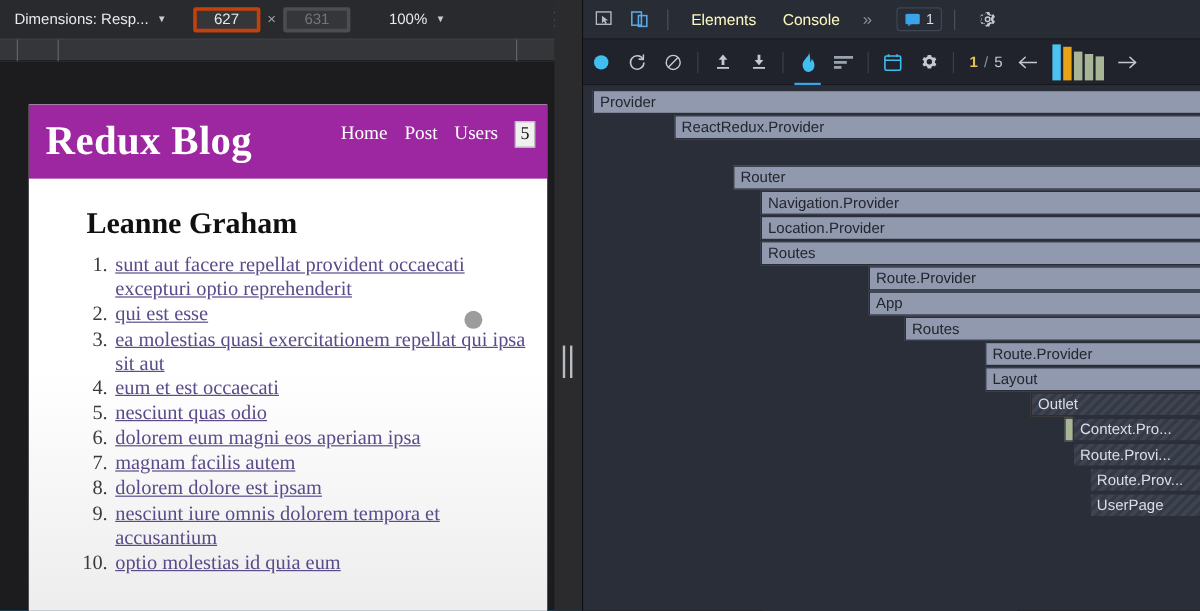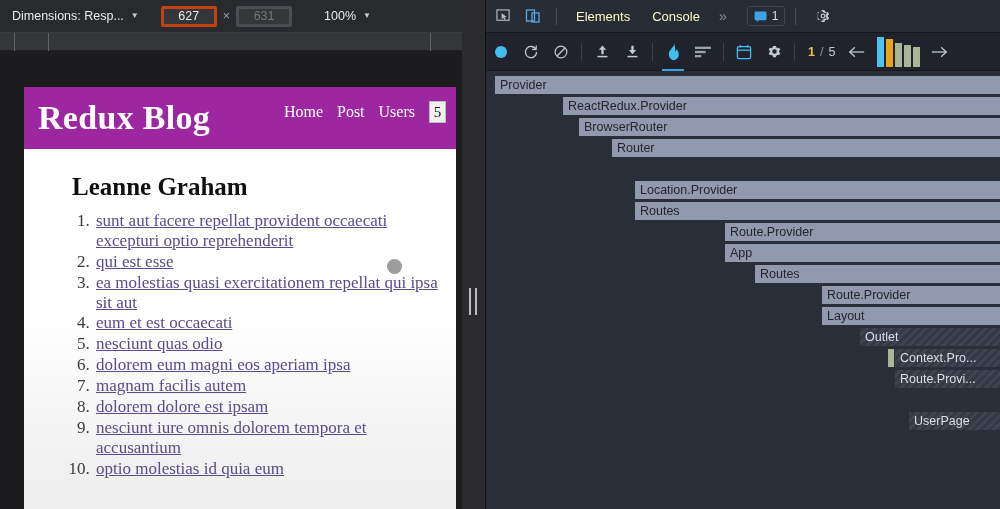--- a/index.html
+++ b/index.html
@@ -443,28 +443,28 @@
         <div class="fl-row" style="top: 4px; left: 0px; width: 515px;">
           <div class="fl-bar normal" style="position: absolute; left: 8px; width: 507px;">
             <span class="lbl">Provider</span>
           </div>
         </div>
         <div class="fl-row" style="top: 25px; left: 0px; width: 515px;">
           <div class="fl-bar normal" style="position: absolute; left: 76px; width: 439px;">
             <span class="lbl">ReactRedux.Provider</span>
           </div>
         </div>
-        <div class="fl-row" style="top: 46px; left: 0px; width: 515px;">
-          <div class="fl-bar normal" style="position: absolute; left: 92px; width: 423px;">
-            <span class="lbl">BrowserRouter</span>
-          </div>
-        </div>
         <div class="fl-row" style="top: 67px; left: 0px; width: 515px;">
           <div class="fl-bar normal" style="position: absolute; left: 125px; width: 390px;">
             <span class="lbl">Router</span>
+          </div>
+        </div>
+        <div class="fl-row" style="top: 88px; left: 0px; width: 515px;">
+          <div class="fl-bar normal" style="position: absolute; left: 148px; width: 367px;">
+            <span class="lbl">Navigation.Provider</span>
           </div>
         </div>
         <div class="fl-row" style="top: 109px; left: 0px; width: 515px;">
           <div class="fl-bar normal" style="position: absolute; left: 148px; width: 367px;">
             <span class="lbl">Location.Provider</span>
           </div>
         </div>
         <div class="fl-row" style="top: 130px; left: 0px; width: 515px;">
           <div class="fl-bar normal" style="position: absolute; left: 148px; width: 367px;">
             <span class="lbl">Routes</span>
@@ -505,20 +505,25 @@
           <div class="fl-bar highlight-green" style="position: absolute; left: 401px; width: 9px;"></div>
           <div class="fl-bar dimmed" style="position: absolute; left: 408px; width: 107px;">
             <span class="lbl">Context.Pro...</span>
           </div>
         </div>
         <div class="fl-row" style="top: 298px; left: 0px; width: 515px;">
           <div class="fl-bar dimmed" style="position: absolute; left: 408px; width: 107px;">
             <span class="lbl">Route.Provi...</span>
           </div>
         </div>
+        <div class="fl-row" style="top: 319px; left: 0px; width: 515px;">
+          <div class="fl-bar dimmed" style="position: absolute; left: 422px; width: 93px;">
+            <span class="lbl">Route.Prov...</span>
+          </div>
+        </div>
         <div class="fl-row" style="top: 340px; left: 0px; width: 515px;">
           <div class="fl-bar dimmed" style="position: absolute; left: 422px; width: 93px;">
             <span class="lbl">UserPage</span>
           </div>
         </div>
       </div>
   </div>
 </div>
 
 </body></html>

